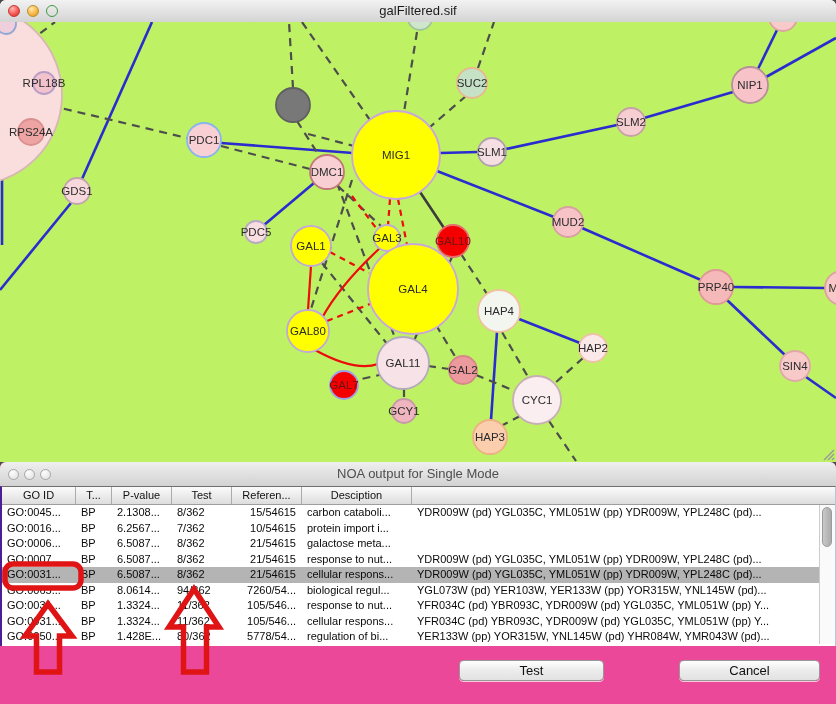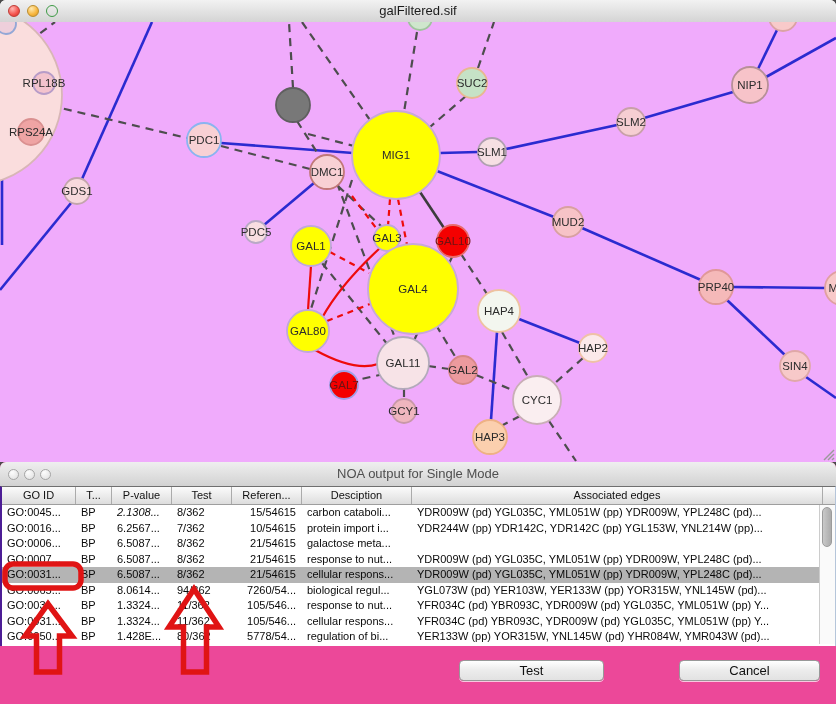--- a/index.html
+++ b/index.html
@@ -14,21 +14,21 @@
   .title{position:absolute;left:0;right:0;top:0;bottom:0;text-align:center;
     font-size:13px;color:#1c1c1c;line-height:22px;}
   #noa-window .title{color:#4f4f4f;line-height:24px;}
   .lights{position:absolute;left:8px;top:4.5px;display:flex;gap:7px;}
   #noa-window .lights{top:7px;gap:5px;}
   .tl{width:12px;height:12px;border-radius:50%;box-sizing:border-box;}
   .tl.close{background:radial-gradient(circle at 35% 28%,#ffb6b2,#f4534d 60%,#d2302a);border:1px solid #bf3b35;}
   .tl.min{background:radial-gradient(circle at 35% 28%,#ffe9b0,#f7b53c 60%,#d29327);border:1px solid #bb8d2e;}
   .tl.zoom{background:radial-gradient(circle at 35% 28%,#c9f3cf,#49c457 60%,#2f9e3d;);border:1px solid #3d9a45;}
   .tl.off{background:radial-gradient(circle at 35% 28%,#fdfdfd,#dedede);border:1px solid #a5a5a5;width:11px;height:11px;}
-  #canvas{position:absolute;top:22px;left:0;width:836px;height:440px;overflow:hidden;background:#f0abfc;}
+  #canvas{position:absolute;top:22px;left:0;width:836px;height:440px;overflow:hidden;background:#bef264;}
   #net{position:absolute;left:0;top:0;}
   .e-blue{stroke:#2b2bd0;stroke-width:2.6;fill:none;}
   .e-dark{stroke:#3c3c3c;stroke-width:2.6;fill:none;}
   .e-dash{stroke:#4d4d4d;stroke-width:2.2;stroke-dasharray:8 6;fill:none;}
   .e-red{stroke:#ee0b0b;stroke-width:2.2;fill:none;}
   .e-redd{stroke:#ee0b0b;stroke-width:2.2;stroke-dasharray:6 5;fill:none;}
   .nlabel{font-family:"Liberation Sans",sans-serif;font-size:11.5px;fill:#2c2c2c;text-anchor:middle;}
   .nlabel.dark{fill:#6e1212;}
   .grip{stroke:#9a9a9a;stroke-width:1.4;}
   
@@ -209,40 +209,38 @@
   </div>
 
   <div id="tablewrap">
     <div id="thead">
         <div class="hcell" style="width: 74px;">GO ID</div>
         <div class="hcell" style="width: 36px;">T...</div>
         <div class="hcell" style="width: 60px;">P-value</div>
         <div class="hcell" style="width: 60px;">Test</div>
         <div class="hcell" style="width: 70px;">Referen...</div>
         <div class="hcell" style="width: 110px;">Desciption</div>
-        <div class="hcell" style="width: 411px;">Associated edges</div>
       </div>
     <div id="tbody">
         <div class="trow">
           <div class="tcell" style="width: 74px;">GO:0045...</div>
           <div class="tcell" style="width: 36px;">BP</div>
-          <div class="tcell" style="width: 60px; font-style: italic;">2.1308...</div>
+          <div class="tcell" style="width: 60px;">2.1308...</div>
           <div class="tcell" style="width: 60px;">8/362</div>
           <div class="tcell right" style="width: 70px;">15/54615</div>
           <div class="tcell" style="width: 110px;">carbon cataboli...</div>
           <div class="tcell" style="width: 411px;">YDR009W (pd) YGL035C, YML051W (pp) YDR009W, YPL248C (pd)...</div>
         </div>
         <div class="trow">
           <div class="tcell" style="width: 74px;">GO:0016...</div>
           <div class="tcell" style="width: 36px;">BP</div>
           <div class="tcell" style="width: 60px;">6.2567...</div>
           <div class="tcell" style="width: 60px;">7/362</div>
           <div class="tcell right" style="width: 70px;">10/54615</div>
           <div class="tcell" style="width: 110px;">protein import i...</div>
-          <div class="tcell" style="width: 411px;">YDR244W (pp) YDR142C, YDR142C (pp) YGL153W, YNL214W (pp)...</div>
         </div>
         <div class="trow">
           <div class="tcell" style="width: 74px;">GO:0006...</div>
           <div class="tcell" style="width: 36px;">BP</div>
           <div class="tcell" style="width: 60px;">6.5087...</div>
           <div class="tcell" style="width: 60px;">8/362</div>
           <div class="tcell right" style="width: 70px;">21/54615</div>
           <div class="tcell" style="width: 110px;">galactose meta...</div>
         </div>
         <div class="trow">

